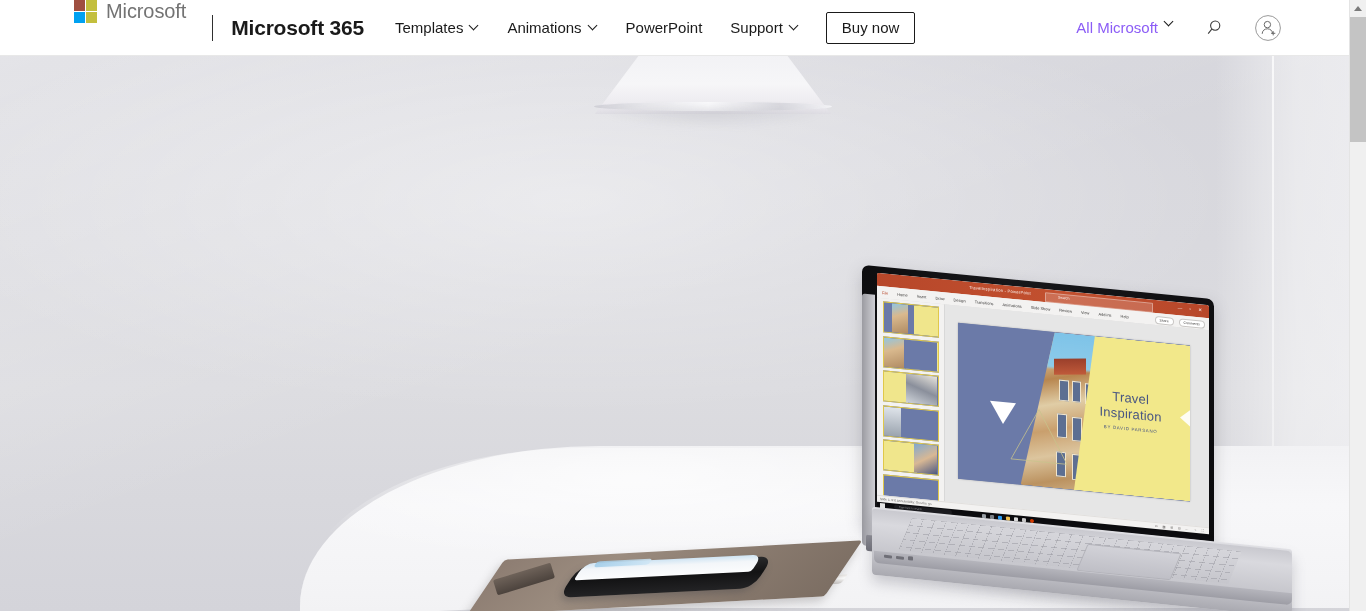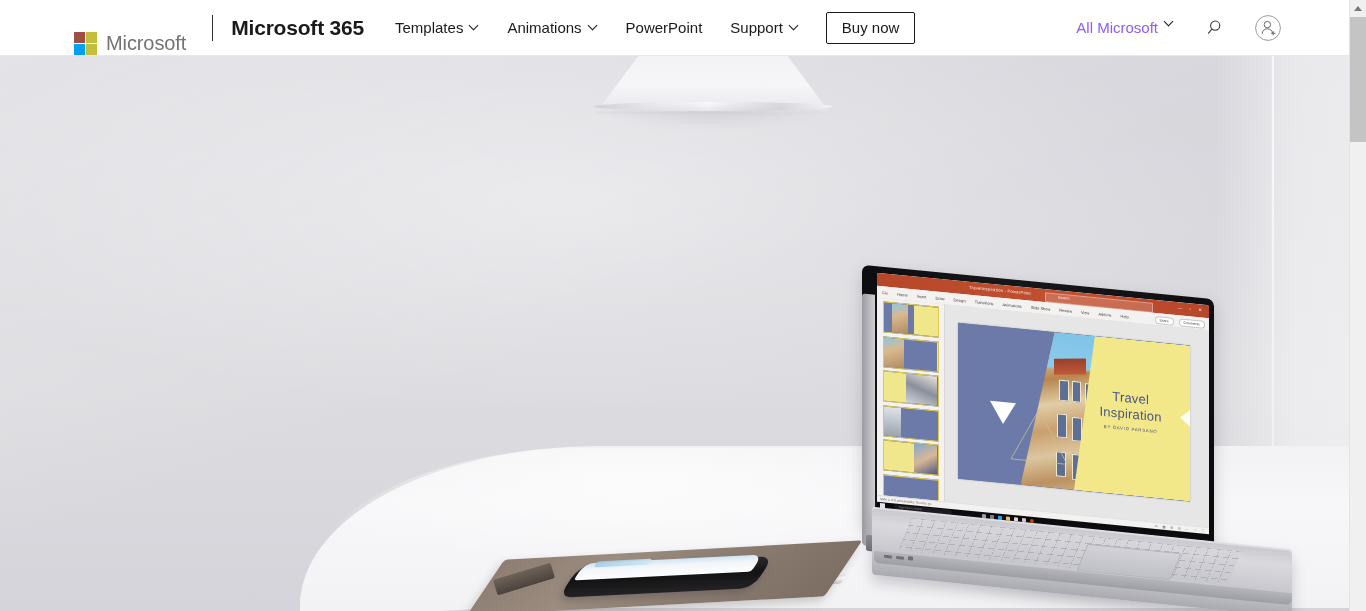--- a/index.html
+++ b/index.html
@@ -26,21 +26,21 @@
     height: 56px;
     background: #ffffff;
     display: flex;
     align-items: center;
     box-sizing: border-box;
     z-index: 40;
     border-bottom: 1px solid #e8e8e8;
   }
   .nav-logo-wrap {
     display: flex;
-    align-items: flex-end;
+    align-items: flex-start;
     margin-left: 74px;
     height: 100%;
     cursor: pointer;
   }
   .ms-squares {
     width: 23px;
     height: 23px;
     display: grid;
     grid-template-columns: 11px 11px;
     grid-template-rows: 11px 11px;

